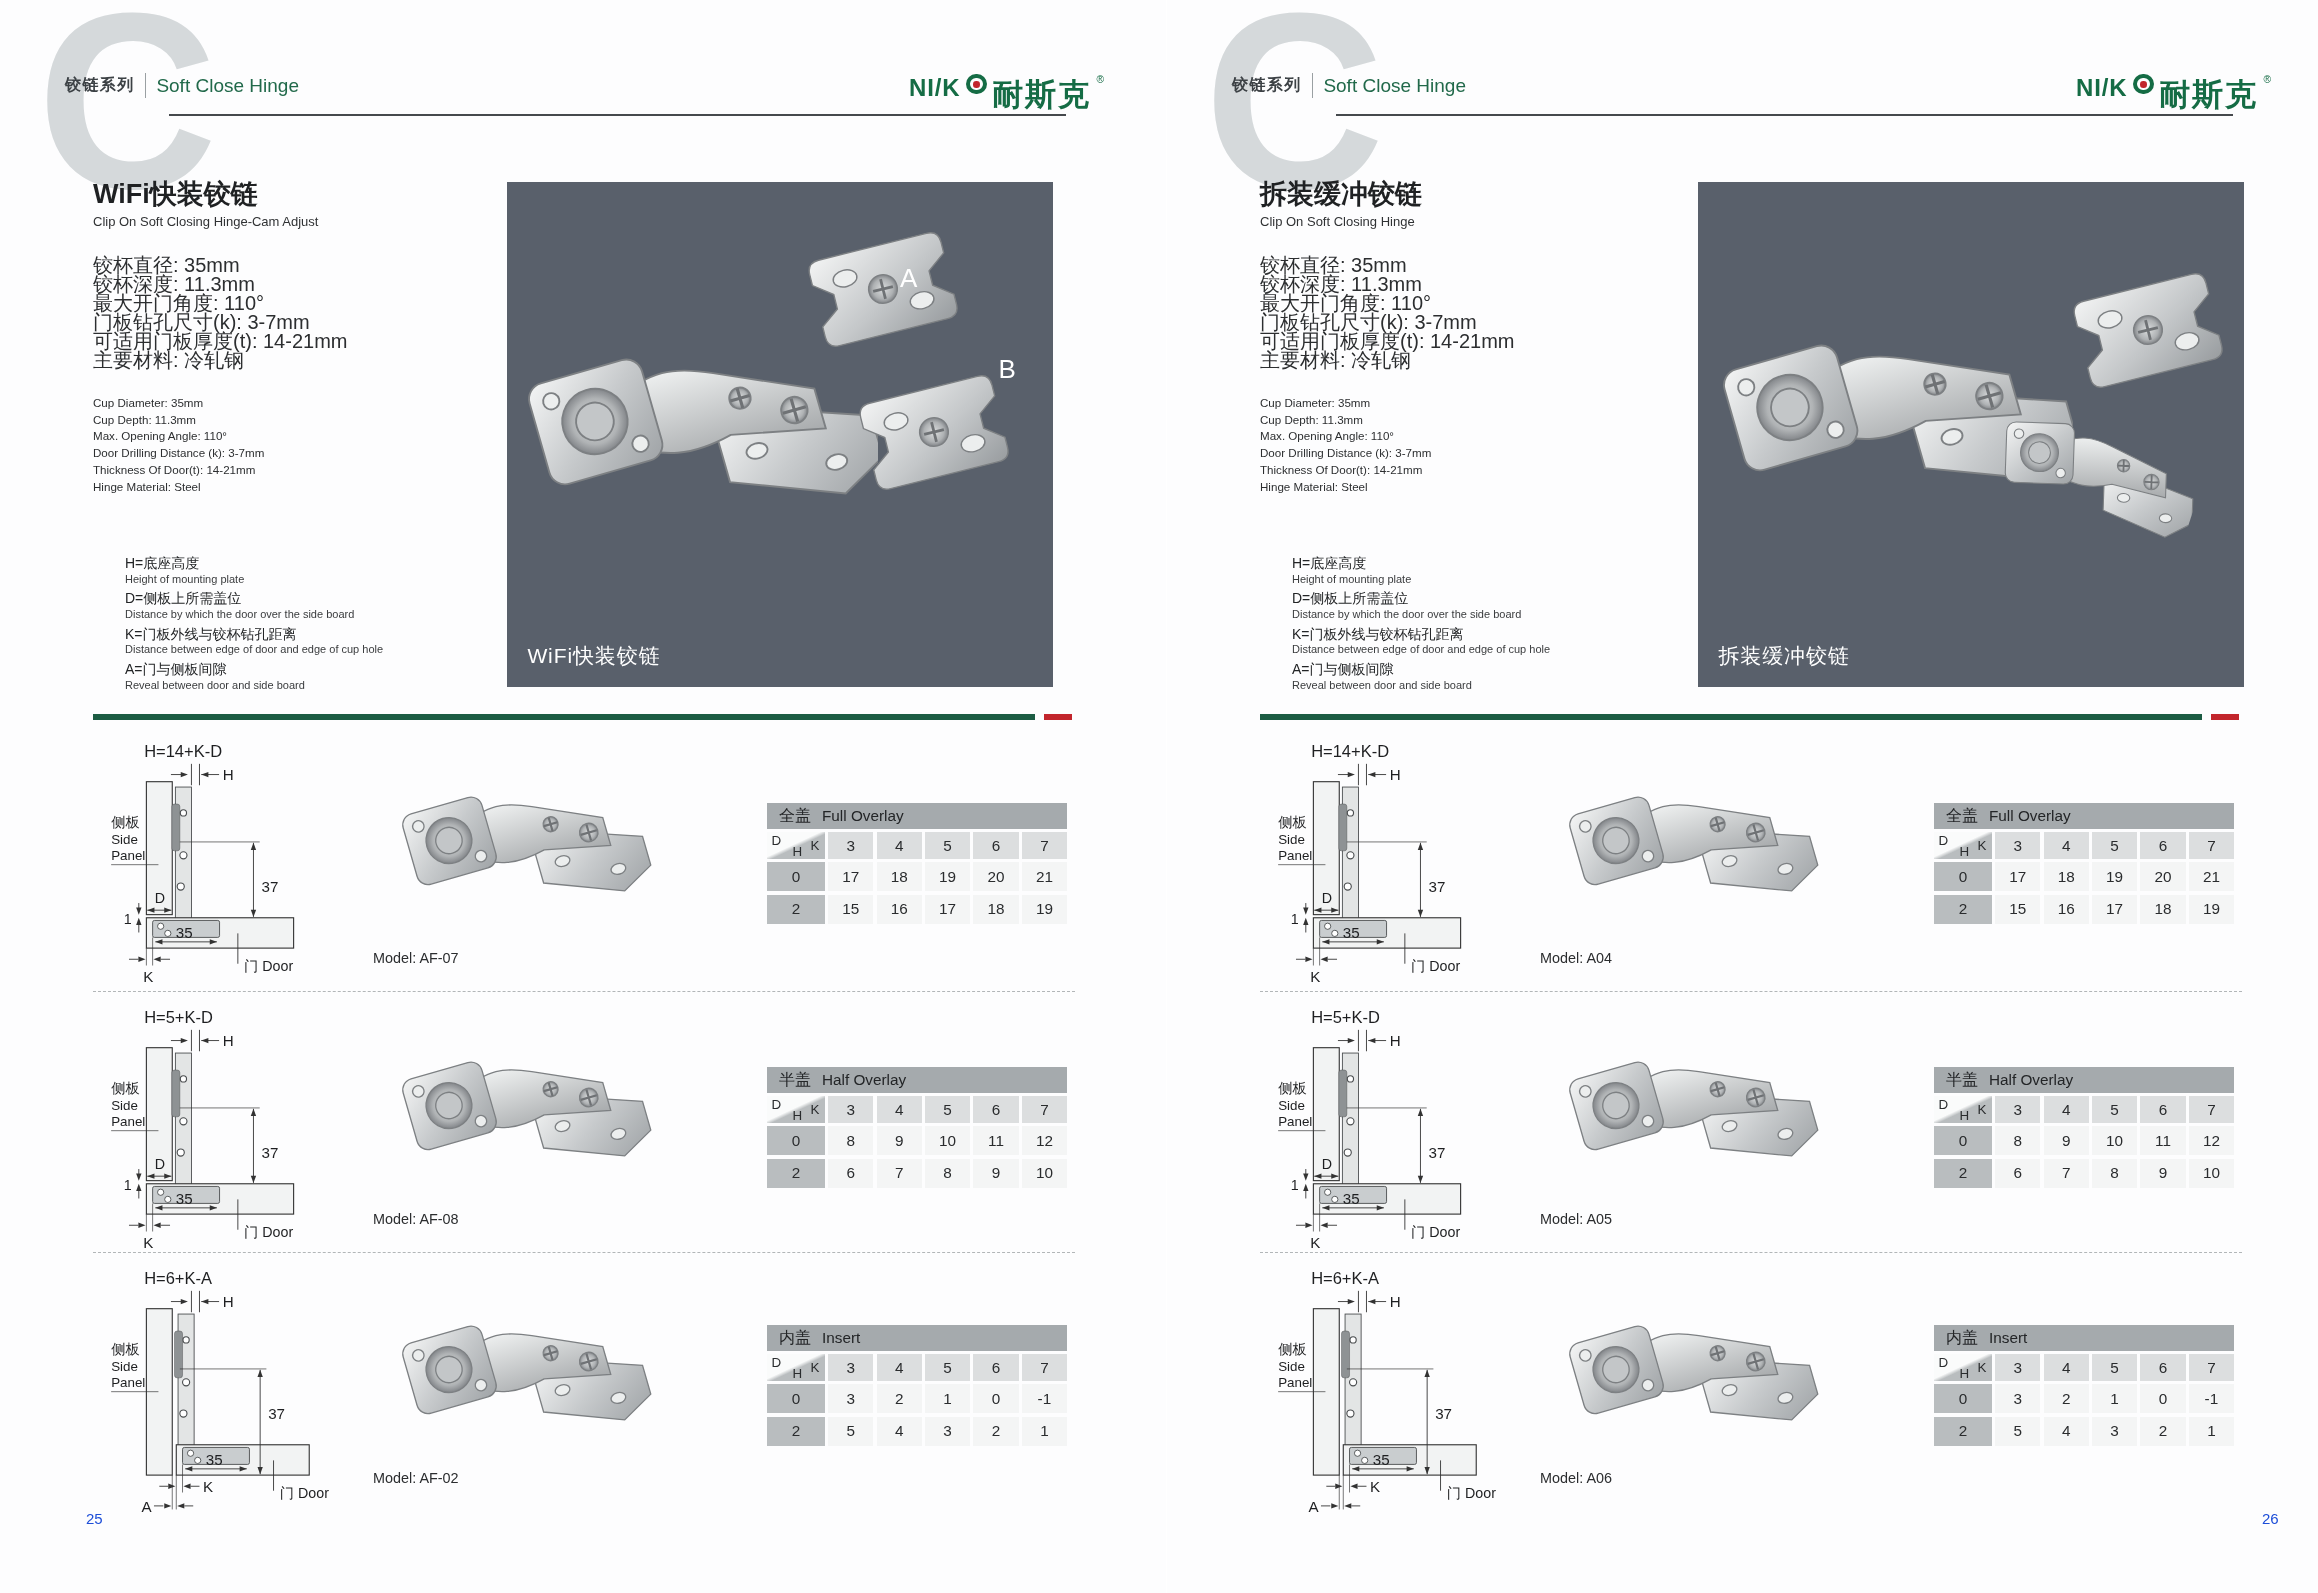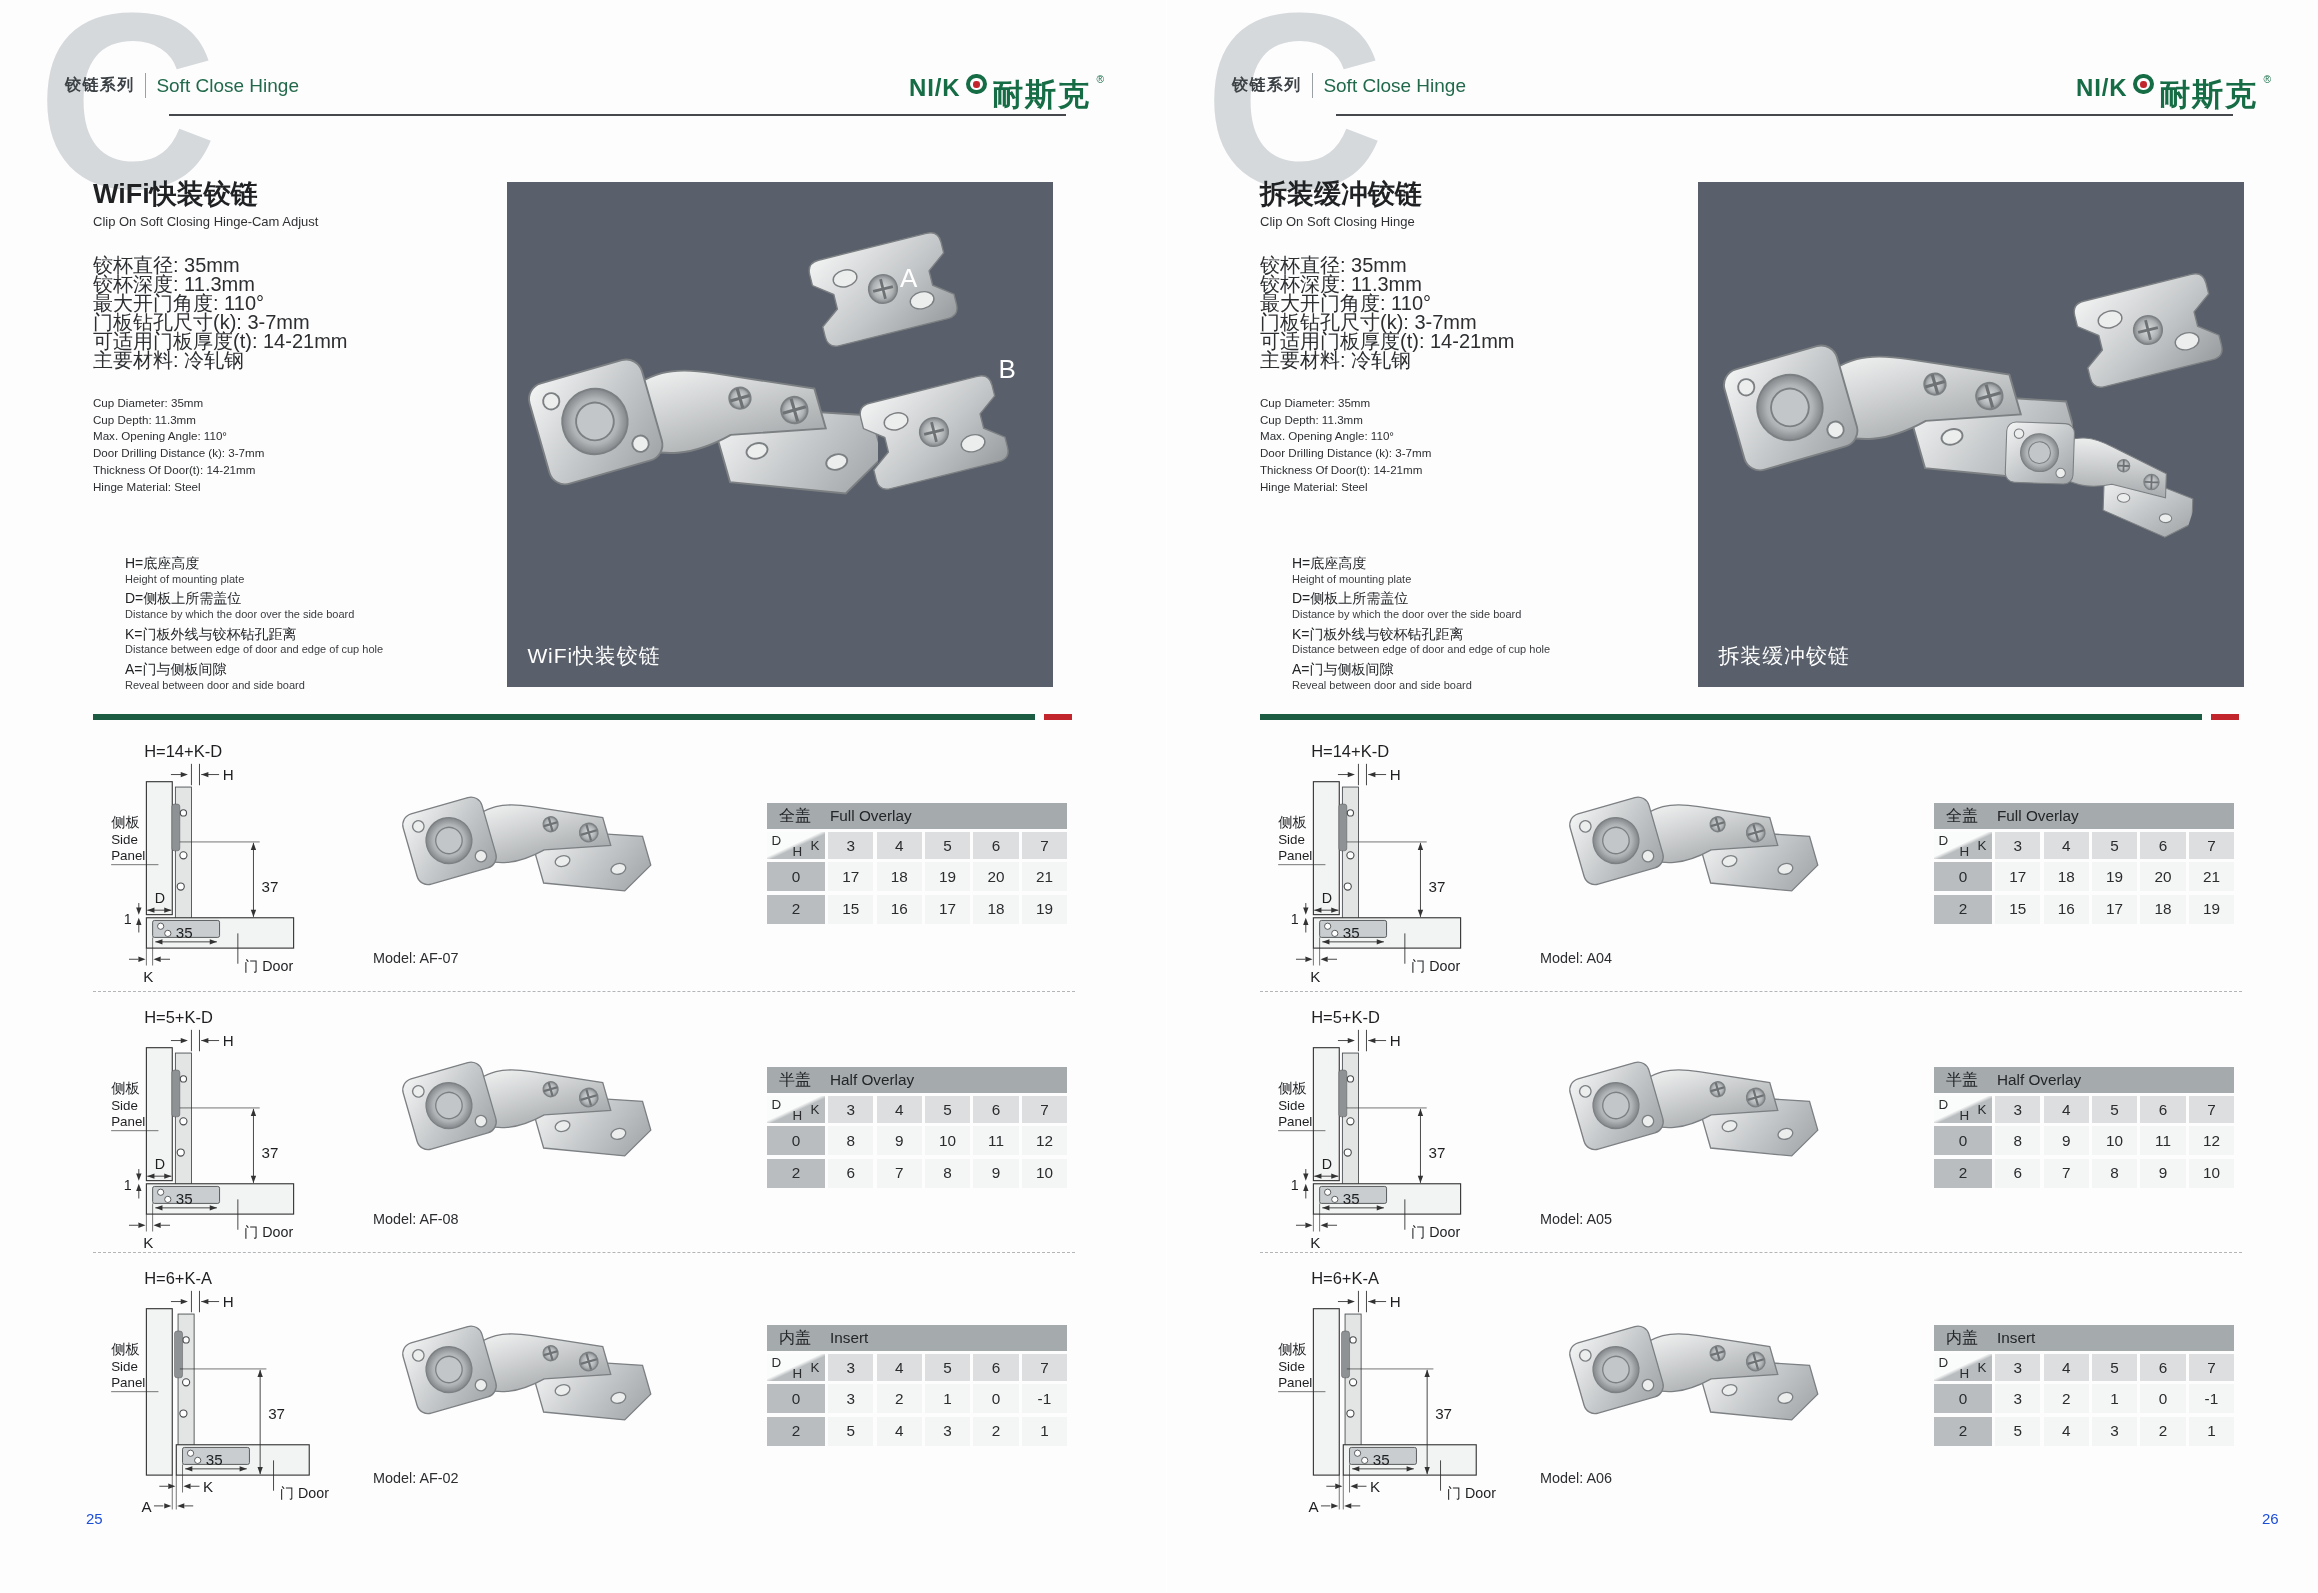--- a/index.html
+++ b/index.html
@@ -48,21 +48,21 @@
   .divider-row { position:absolute; left:93px; top:714px; width:983px; height:5.6px; }
   .bar-green { position:absolute; left:0; top:0; width:942px; height:5.6px; background:#1c5c43; }
   .bar-red { position:absolute; left:951px; top:0; width:28px; height:5.6px; background:#c2252c; }
 
   .diagram { position:absolute; left:104px; width:232px; height:250px; }
   .hinge-box { position:absolute; left:392px; width:264px; height:185px; }
   .model-label { position:absolute; left:373px; font-size:14.4px; color:#2b2d2f; }
   .dash-sep { position:absolute; left:93px; width:982px; border-top:1.4px dashed #b2b6b8; }
 
   .data-table { position:absolute; left:767px; width:300px; }
-  .tbl-title { display:flex; align-items:center; gap:19px; height:26px; padding-left:12px; background:#a5aaad; color:#232527; }
+  .tbl-title { display:flex; align-items:center; gap:11px; height:26px; padding-left:12px; background:#a5aaad; color:#232527; }
   .tbl-title-cn { font-size:16px; }
   .tbl-title-en { font-size:15.3px; }
   .tbl-row { display:flex; gap:3.2px; margin-top:3.2px; }
   .tbl-corner { position:relative; flex:0 0 58px; height:27px; background:linear-gradient(to bottom right,#fafbfb 46%,#b9bdbf 54%); font-size:13.4px; color:#2a2c2e; }
   .ck-d { position:absolute; left:4.6px; top:0.9px; }
   .ck-k { position:absolute; right:5.6px; top:5.6px; }
   .ck-h { position:absolute; left:44%; bottom:0px; }
   .tbl-cell { flex:1; display:flex; align-items:center; justify-content:center; font-size:15.3px; color:#2a2c2e; }
   .tbl-cell.head { background:#dcdedf; height:27px; }
   .tbl-cell.rowlabel { flex:0 0 58px; background:#b9bdbf; height:29px; }

